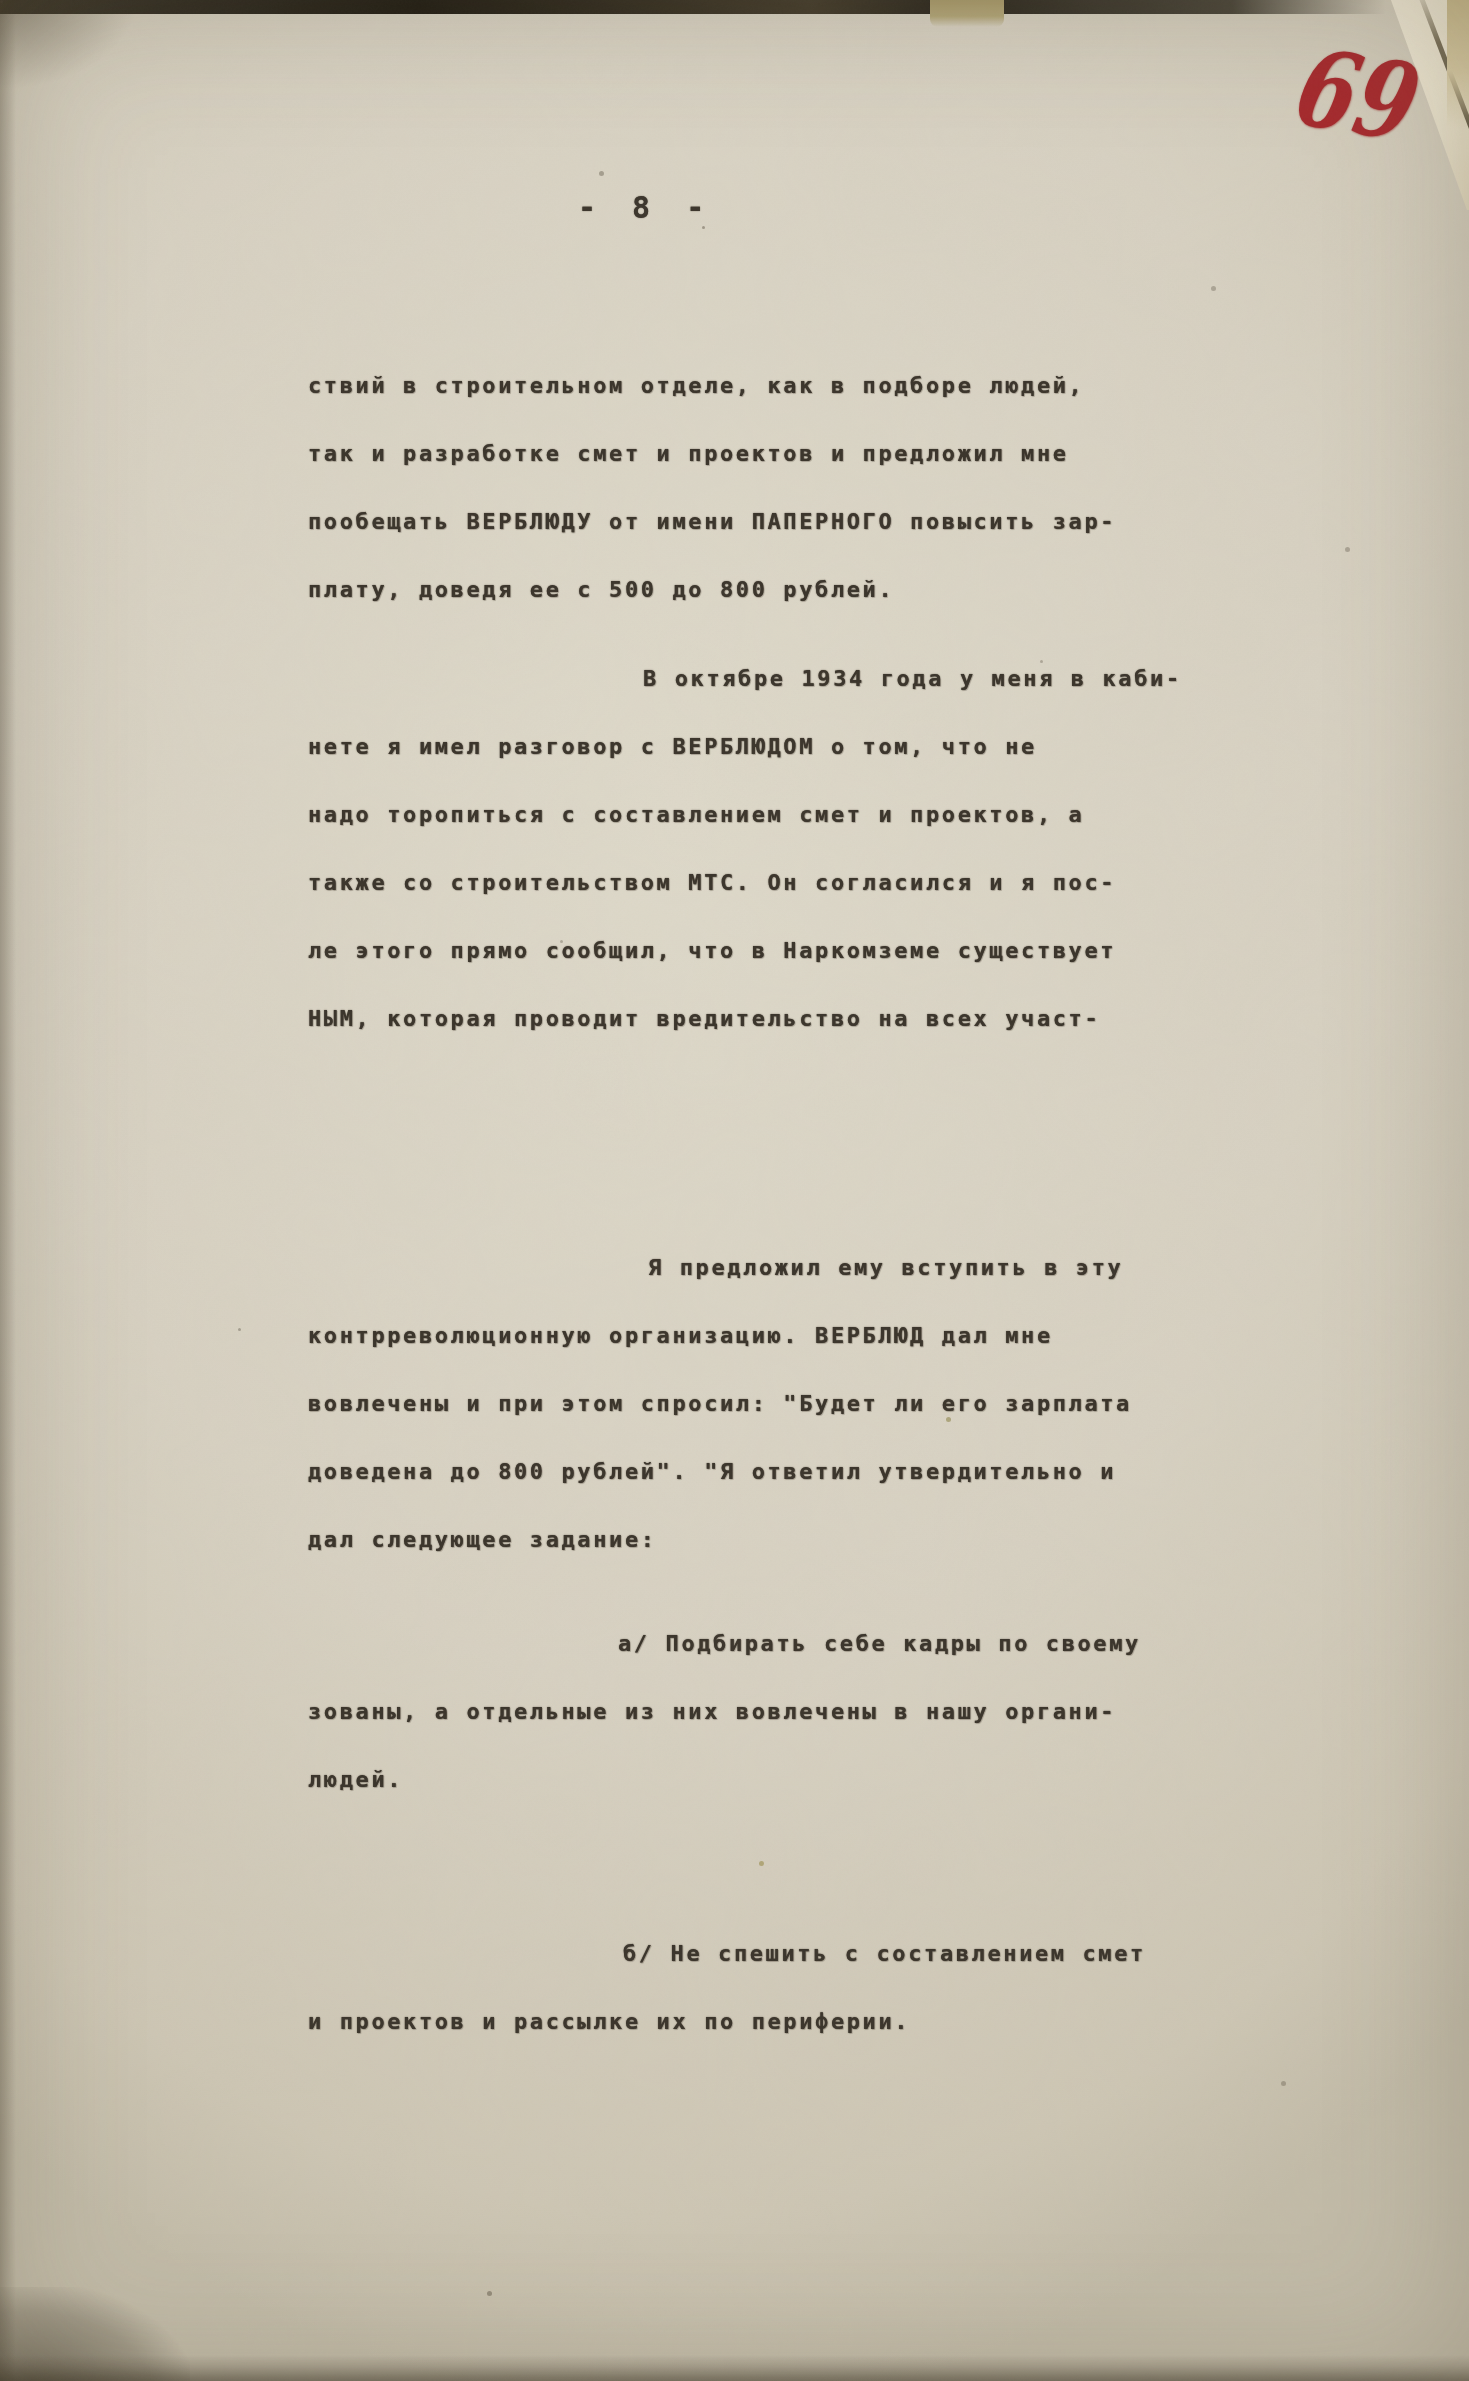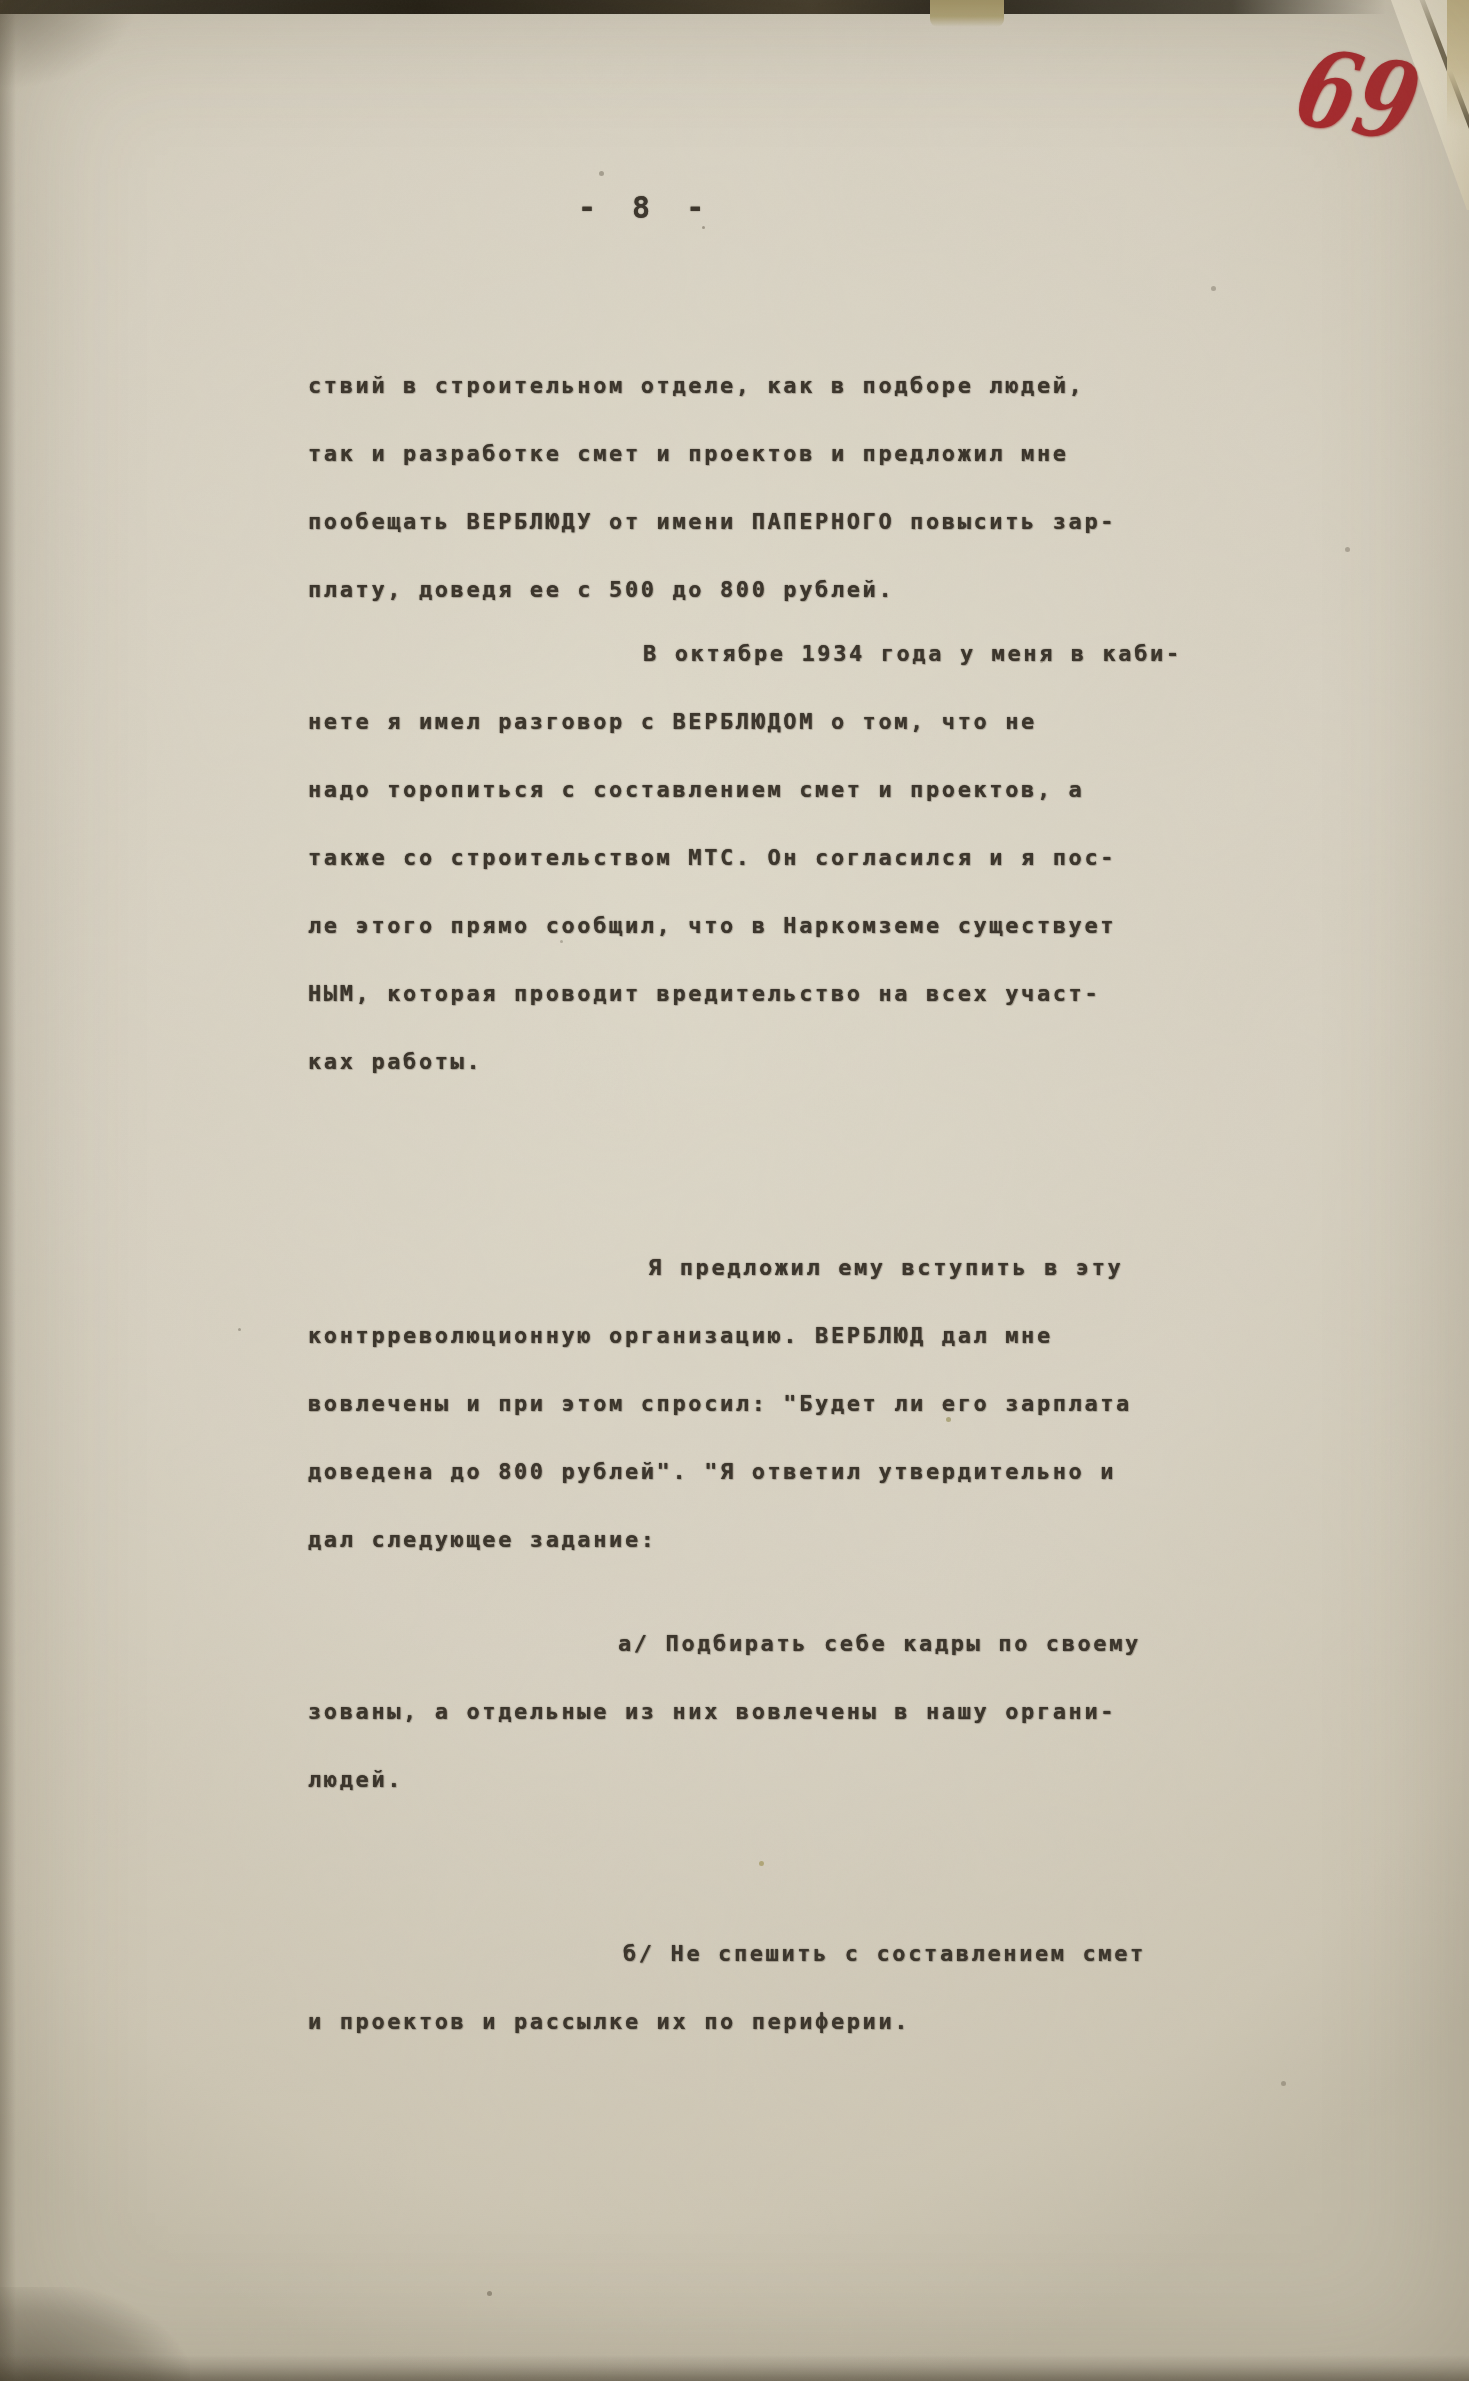--- a/index.html
+++ b/index.html
@@ -120,28 +120,27 @@
 
   <div class="page-number">- 8 -</div>
 
   <div class="para" style="top:352px">
     <div class="line">ствий в строительном отделе, как в подборе людей,</div>
     <div class="line">так и разработке смет и проектов и предложил мне</div>
     <div class="line">пообещать ВЕРБЛЮДУ от имени ПАПЕРНОГО повысить зар-</div>
     <div class="line">плату, доведя ее с 500 до 800 рублей.</div>
   </div>
 
-  <div class="para" style="top:620px; --ind:335px">
+  <div class="para" style="top:645px; --ind:335px">
     <div class="line">В октябре 1934 года у меня в каби-</div>
     <div class="line">нете я имел разговор с ВЕРБЛЮДОМ о том, что не</div>
     <div class="line">надо торопиться с составлением смет и проектов, а</div>
     <div class="line">также со строительством МТС. Он согласился и я пос-</div>
     <div class="line">ле этого прямо сообщил, что в Наркомземе существует</div>
     <div class="line">НЫМ, которая проводит вредительство на всех участ-</div>
-    <div class="line">ках работы.</div>
   </div>
 
   <div class="para" style="top:1234px; --ind:340px">
     <div class="line">Я предложил ему вступить в эту</div>
     <div class="line">контрреволюционную организацию. ВЕРБЛЮД дал мне</div>
     <div class="line">вовлечены и при этом спросил: "Будет ли его зарплата</div>
     <div class="line">доведена до 800 рублей". "Я ответил утвердительно и</div>
     <div class="line">дал следующее задание:</div>
   </div>
 

